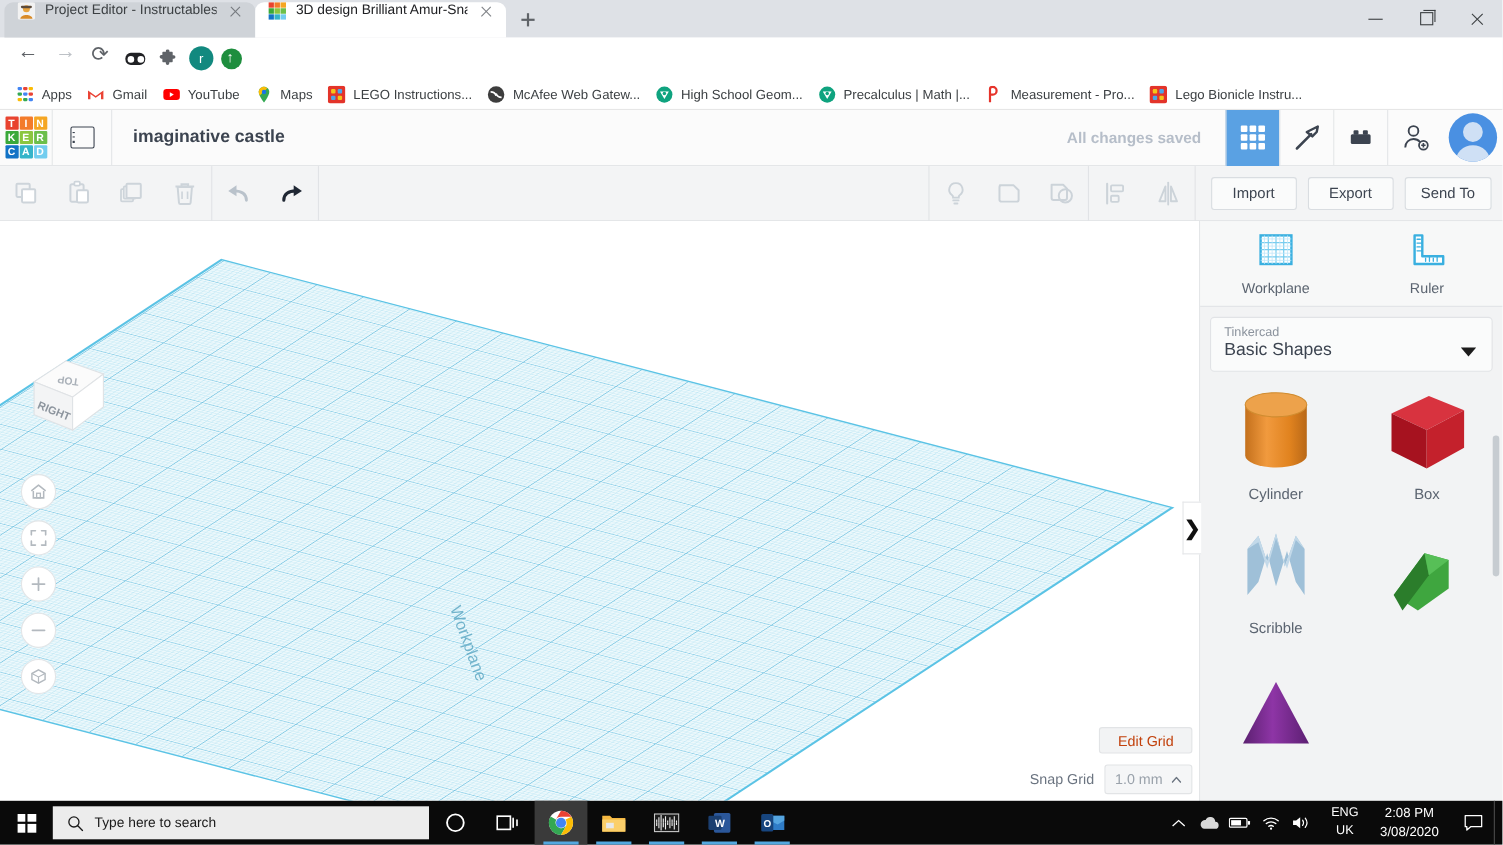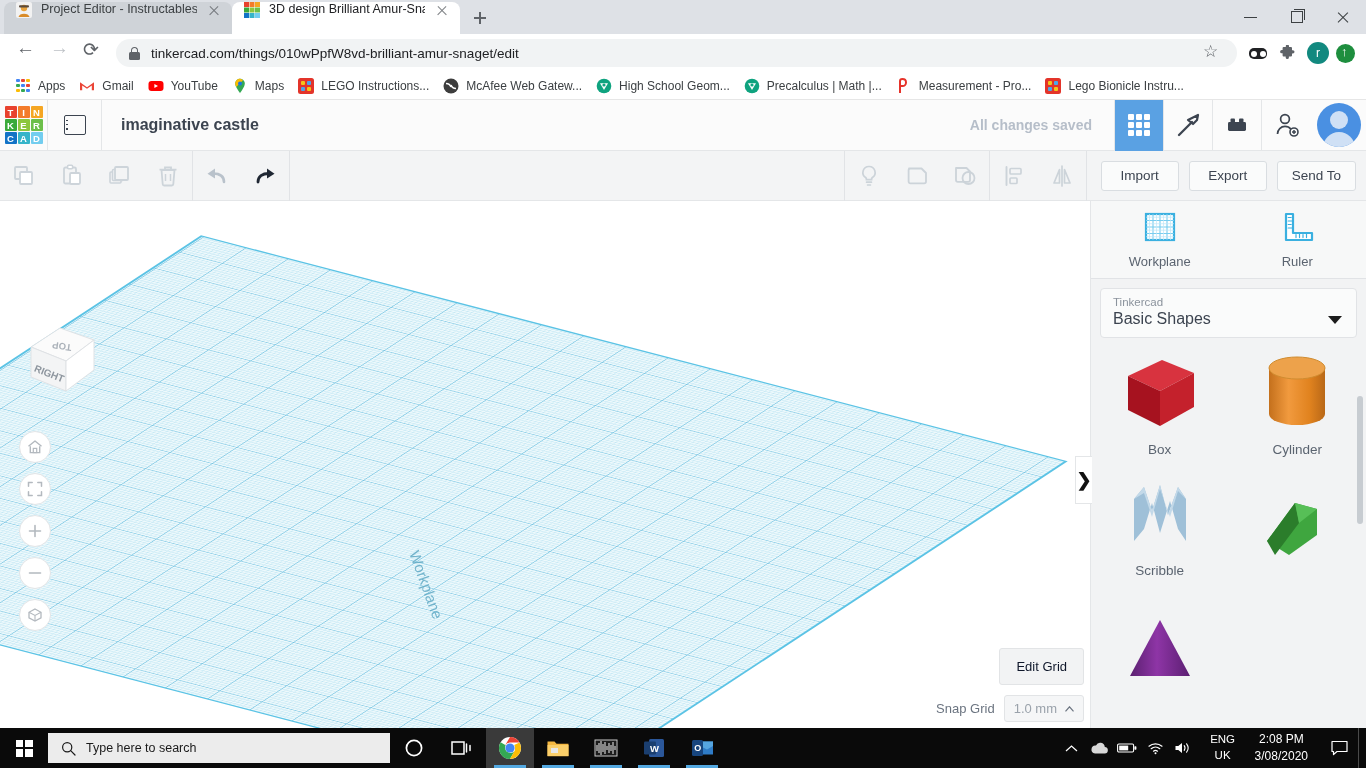--- a/index.html
+++ b/index.html
@@ -149,22 +149,22 @@
 
   
   .canvas { position:absolute; top:101px; left:0; width:1090px; height:527px; background:#fff; overflow:hidden;}
   .viewcube { position:absolute; left:22px; top:118px; }
   .navcol { position:absolute; left:19px; top:230px; display:flex; flex-direction:column; gap:10px; }
   .navbtn-c { width:32px;height:32px;border-radius:50%;border:1px solid #e3e5e7;
       display:flex;align-items:center;justify-content:center; background:#fff;}
   .grid-bottom { position:absolute; right:6px; bottom:6px; text-align:right; }
   .editgrid {
     display:inline-flex;align-items:center;justify-content:center;
-    height:37px; padding:0 16px; background:#f2f3f4; border:1px solid #e2e4e6; border-radius:3px;
-    font-size:13px; color:#0f172a;
+    height:24px; padding:0 16px; background:#f2f3f4; border:1px solid #e2e4e6; border-radius:3px;
+    font-size:13px; color:#c2410c;
   }
   .snaprow { display:flex; align-items:center; justify-content:flex-end; gap:9px; margin-top:10px; }
   .snaplabel{font-size:13px;color:#6b7480;}
   .snapsel{ height:27px; padding:0 9px; background:#f5f6f7; border:1px solid #e2e4e6; border-radius:3px;
      font-size:13px; color:#9aa2ab; display:flex;align-items:center; gap:8px;}
 
   
   .rpanel { position:absolute; top:101px; right:0; width:276px; height:527px; background:#f2f3f4;
      border-left:1px solid #e4e6e8; }
   .rp-tools { height:78px; display:flex; border-bottom:1px solid #e1e3e6; background:#f7f8f8;}
@@ -257,29 +257,20 @@
 
   <div class="navbar">
     <div class="navbtn">
         <span class="arrow-back"></span>
       </div>
     <div class="navbtn">
         <span class="arrow-fwd"></span>
       </div>
     <div class="navbtn"><span class="reload"></span></div>
 
-    <div class="omnibox">
-      <span class="lock">
-        <span class="lock-body"></span>
-          <span class="lock-shackle"></span>
-      </span>
-      <span class="url">tinkercad.com/things/010wPpfW8vd-brilliant-amur-snaget/edit</span>
-      <span style="flex:1"></span>
-      <span class="star"></span>
-    </div>
 
     <div class="ext-icons">
       <div class="ext">
           <span class="ext-eyes"></span>
         </div>
       <div class="ext">
         <svg class="puzzle" width="17" height="17" viewBox="0 0 17 17">
           <path d="M6.8 1.2a1.6 1.6 0 013.2 0v.9h2.1c.5 0 .9.4.9.9v2.2h.9a1.6 1.6 0 010 3.2h-.9v2.2c0 .5-.4.9-.9.9h-2.2v.9a1.6 1.6 0 01-3.2 0v-.9H4.5c-.5 0-.9-.4-.9-.9V8.3h-.9a1.6 1.6 0 010-3.2h.9V3c0-.5.4-.9.9-.9h2.3z" fill="#5f6368"></path>
         </svg>
       </div>
@@ -685,44 +676,44 @@
           <div class="sub">Tinkercad</div>
           <div class="main">Basic Shapes</div>
           <span class="caret"></span>
         </div>
       </div>
 
       <div class="shapes">
 
         <div class="shape">
           <svg width="92" height="86" viewBox="0 0 92 86">
-            <path d="M14 26 L48 10 L80 23 L46 41 Z" fill="#d8333f"></path>
-            <path d="M14 26 L46 41 L46 76 L14 60 Z" fill="#a6121f"></path>
-            <path d="M46 41 L80 23 L80 57 L46 76 Z" fill="#c4212c"></path>
-          </svg>
-          <span class="shape-label">Box</span>
-        </div>
-
-        <div class="shape">
-          <svg width="92" height="86" viewBox="0 0 92 86">
             <defs>
               <linearGradient id="cylg" x1="0" y1="0" x2="1" y2="0">
                 <stop offset="0" stop-color="#c4701c"></stop>
                   <stop offset="0.35" stop-color="#f19a3e"></stop>
                 <stop offset="0.72" stop-color="#e1831f"></stop>
                   <stop offset="1" stop-color="#b96817"></stop>
               </linearGradient>
             </defs>
             <path d="M18 18 h56 v46 a28 11 0 01-56 0 z" fill="url(#cylg)"></path>
             <ellipse cx="46" cy="18" rx="28" ry="11" fill="#eda24b"></ellipse>
             <ellipse cx="46" cy="18" rx="28" ry="11" fill="none" stroke="#d08c30" stroke-width="1"></ellipse>
           </svg>
           <span class="shape-label">Cylinder</span>
         </div>
 
+        <div class="shape">
+          <svg width="92" height="86" viewBox="0 0 92 86">
+            <path d="M14 26 L48 10 L80 23 L46 41 Z" fill="#d8333f"></path>
+            <path d="M14 26 L46 41 L46 76 L14 60 Z" fill="#a6121f"></path>
+            <path d="M46 41 L80 23 L80 57 L46 76 Z" fill="#c4212c"></path>
+          </svg>
+          <span class="shape-label">Box</span>
+        </div>
+
 
         <div class="shape">
           <svg width="92" height="86" viewBox="0 0 92 86">
             <path d="M20 70 L20 28 L30 16 L38 40 L46 14 L54 44 L64 16 L72 28 L72 70 L64 58 L56 30 L46 62 L38 32 L30 58 Z" fill="#9fc0d8"></path>
             <path d="M20 28 L30 16 L38 40 L46 14 L54 44 L64 16 L72 28 L64 20 L56 46 L46 18 L38 46 L30 22 Z" fill="#c3d9e9"></path>
           </svg>
           <span class="shape-label">Scribble</span>
         </div>
 
         <div class="shape">

